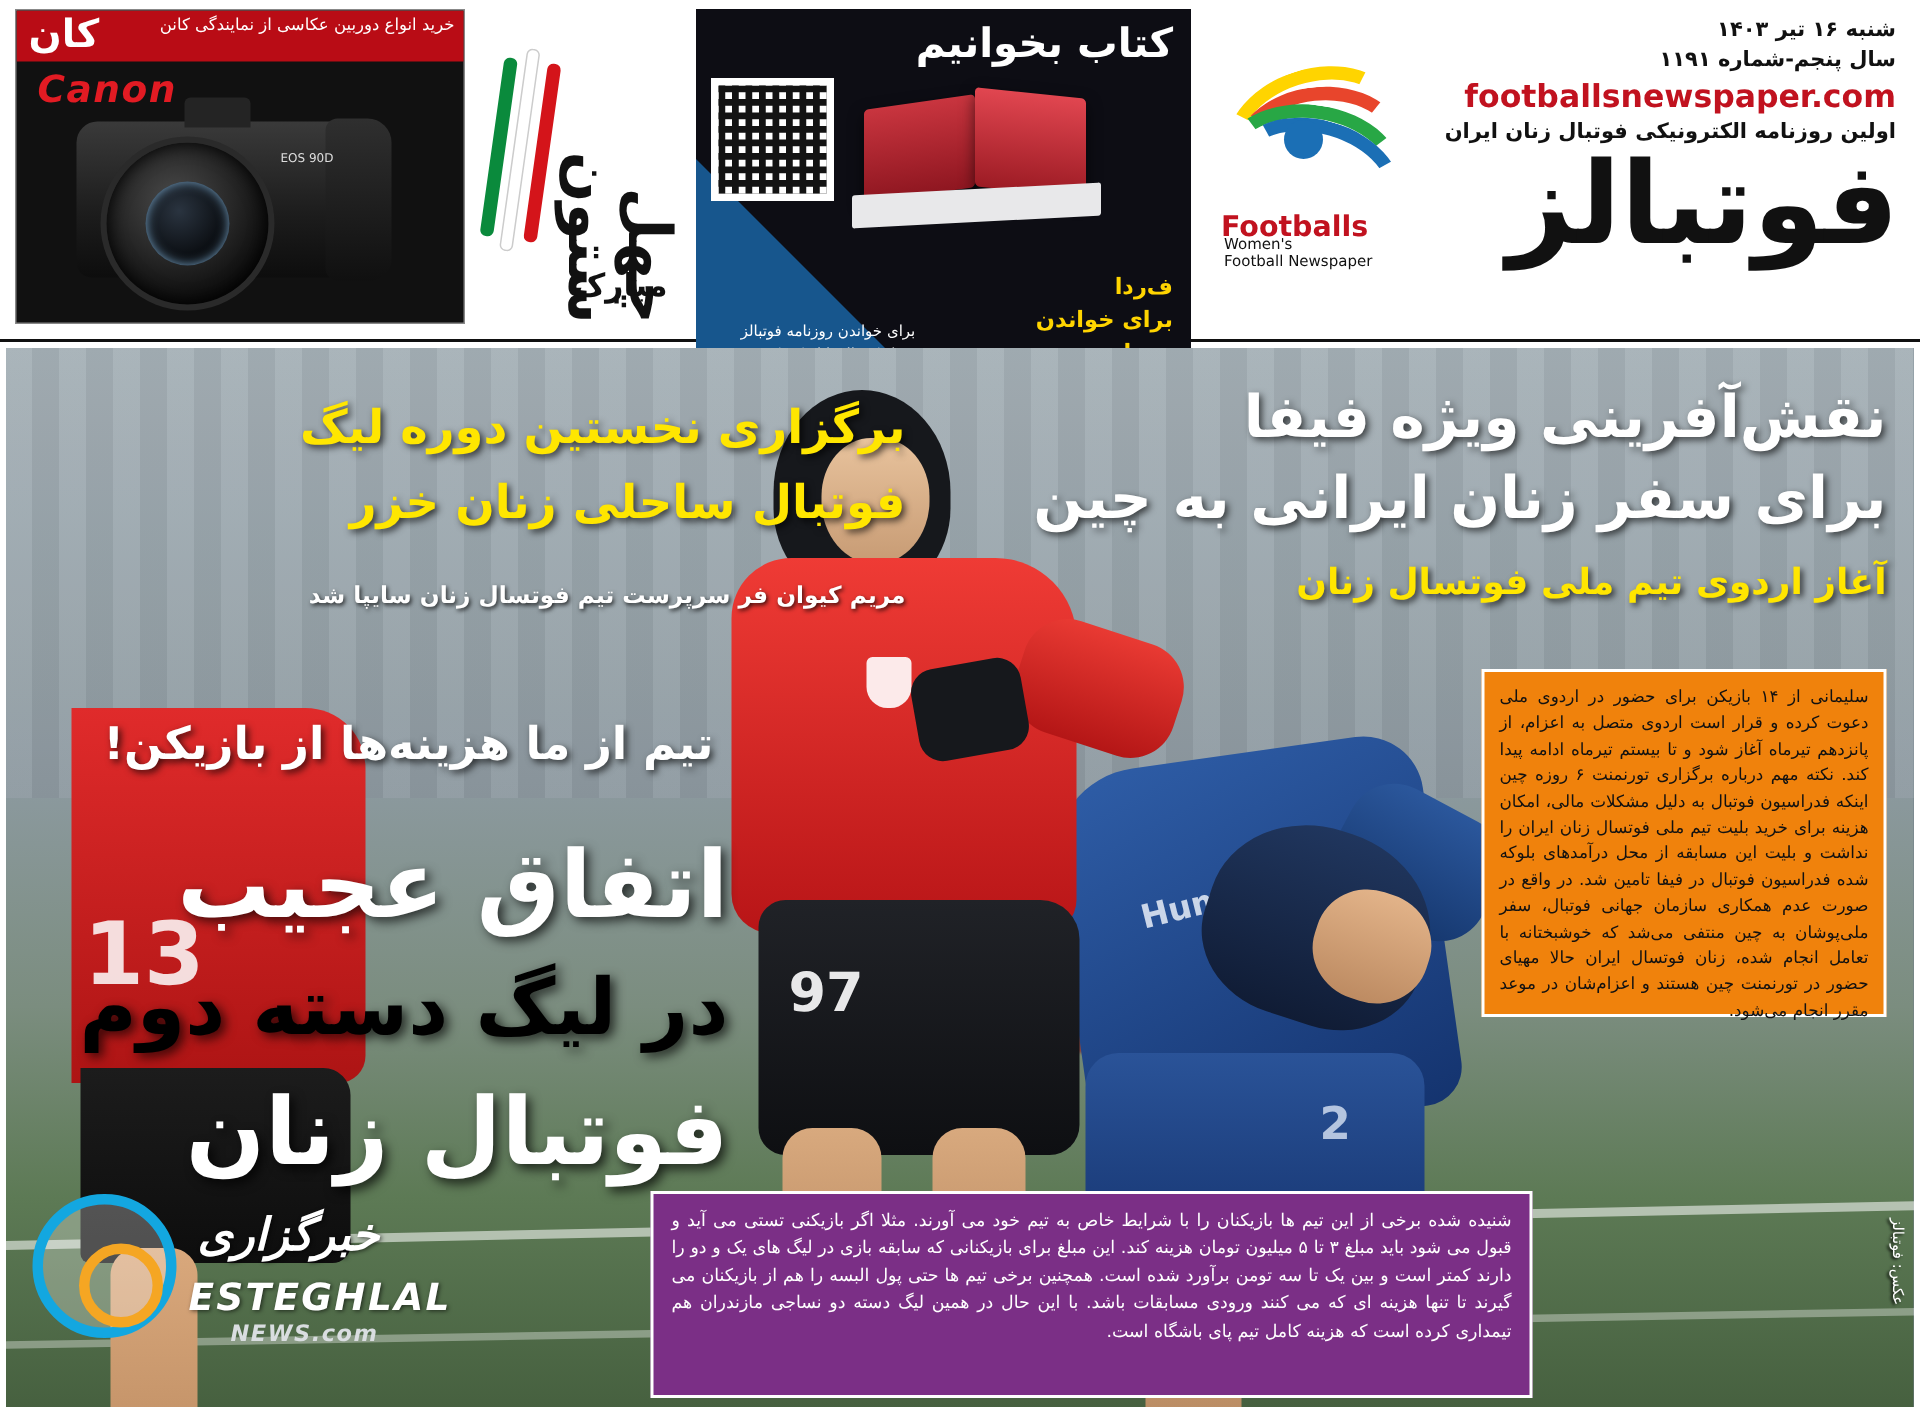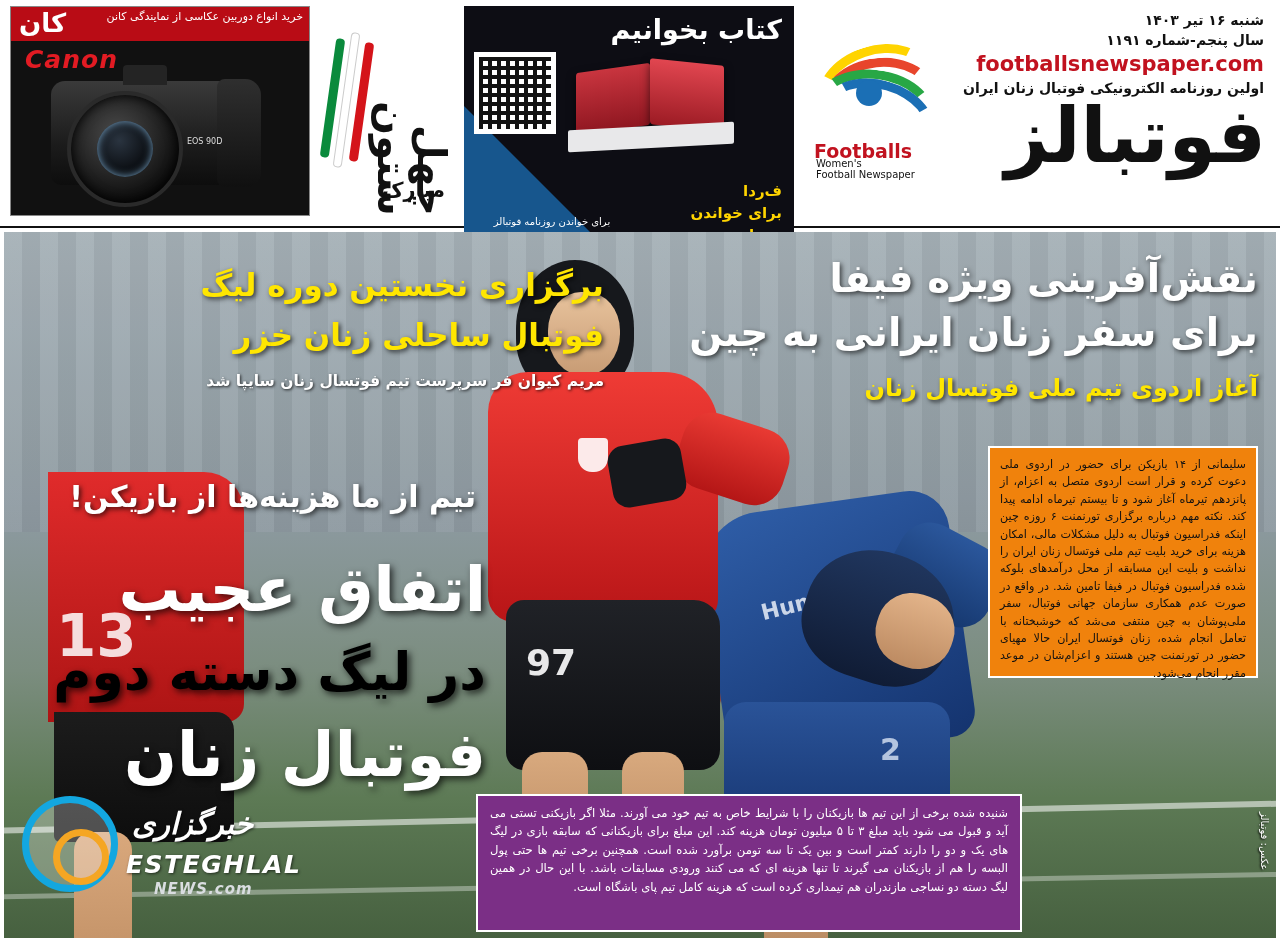--- a/index.html
+++ b/index.html
@@ -76,21 +76,21 @@
     background: radial-gradient(circle at 40% 35%, #2a3440 0%, #07090c 70%);
     box-shadow: inset 0 0 8px #7aa6c9;
   }
   .ad-canon .cam-flash {
     position: absolute; top: 58px; left: 112px;
     width: 44px; height: 20px; background: #242424;
     border-radius: 4px 4px 0 0;
   }
   .ad-canon .cam-label {
     position: absolute; top: 94px; left: 176px;
-    color: #ddd; font-size: 8px; margin-top: 36px;
+    color: #ddd; font-size: 8px;
   }
 
   
   .calligraphy {
     position: absolute; top: 6px; left: 318px;
     width: 140px; height: 210px;
     background: #fff;
   }
   .calligraphy .flag-stroke {
     position: absolute; top: 26px; left: 6px;
@@ -397,21 +397,21 @@
   .hl-left-top {
     position: absolute; top: 28px; right: 672px; width: 460px;
     text-align: right; direction: rtl;
   }
   .hl-left-top .l1 {
     color: #ffe600; font-size: 31px; font-weight: bold; line-height: 50px;
     text-shadow: 2px 2px 5px rgba(0,0,0,.7);
   }
   .hl-left-top .sub {
     color: #ffffff; font-size: 15.5px; font-weight: bold; line-height: 26px;
-    margin-top: 8px; text-shadow: 1px 1px 3px rgba(0,0,0,.8);
+    margin-top: 24px; text-shadow: 1px 1px 3px rgba(0,0,0,.8);
   }
 
   .hl-left-mid {
     position: absolute; top: 242px; right: 800px; width: 450px;
     text-align: right; direction: rtl;
     color: #ffffff; font-size: 30px; font-weight: bold; line-height: 46px;
     text-shadow: 2px 2px 5px rgba(0,0,0,.7);
   }
 
   .hl-left-big {
@@ -425,21 +425,21 @@
   .hl-left-big .b2 {
     color: #000000; font-size: 52px; font-weight: bold; line-height: 80px;
     text-shadow: 3px 3px 7px rgba(0,0,0,.7);
   }
   .hl-left-big .b3 {
     color: #ffffff; font-size: 62px; font-weight: bold; line-height: 86px;
     text-shadow: 3px 3px 7px rgba(0,0,0,.7);
   }
 
   .box-purple {
-    position: absolute; bottom: 8px; right: 254px; width: 546px; height: 138px;
+    position: absolute; bottom: 8px; right: 254px; width: 588px; height: 138px;
     background: #7b2f86;
     border: 2px solid #fff;
     padding: 8px 12px;
     color: #ffffff; font-size: 11.6px; line-height: 18.4px;
     text-align: justify; direction: rtl;
   }
 
   .photo-credit {
     position: absolute; bottom: 70px; right: 6px;
     color: #fff; font-size: 10px; direction: rtl;

